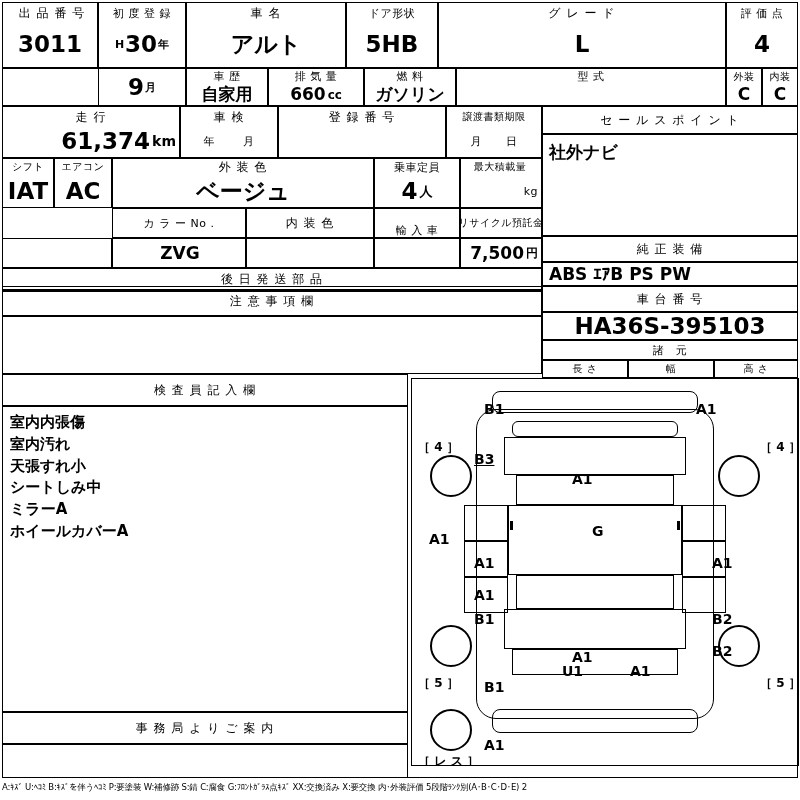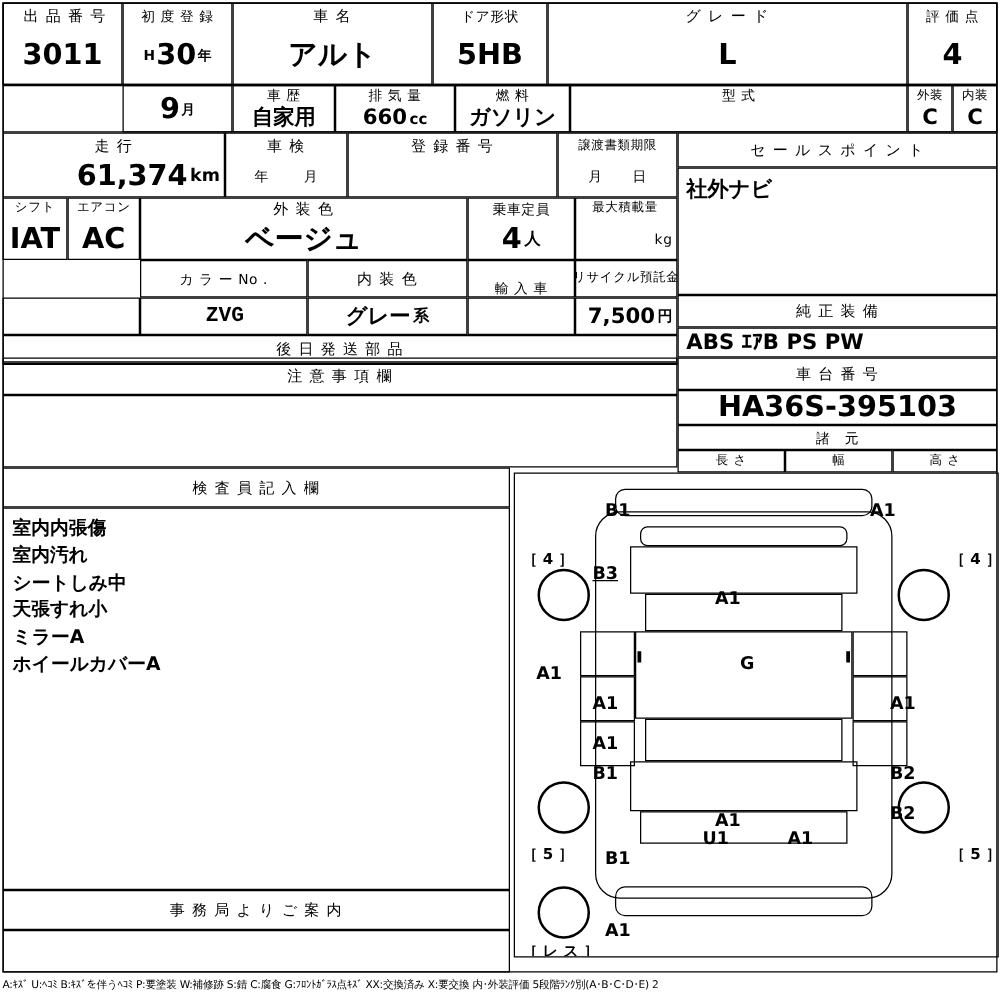--- a/index.html
+++ b/index.html
@@ -221,27 +221,23 @@
   <div class="cell lbl" style="left:246px; top:208px; width:128px; height:30px;">内 装 色</div>
 
   <div class="brd" style="left:374px; top:208px; width:86px; height:30px;"></div>
   <div class="cell lbl-sm" style="left:374px; top:208px; width:86px; height:45px;text-align:right;">輸 入 車</div>
 
   <div class="brd" style="left:460px; top:208px; width:82px; height:30px;"></div>
   <div class="cell lbl-sm" style="left:460px; top:208px; width:82px; height:30px; font-size:10px;">リサイクル預託金</div>
 
   <div class="brd" style="left:2px; top:238px; width:110px; height:30px;"></div>
   <div class="brd" style="left:112px; top:238px; width:134px; height:30px;"></div>
-  <div class="cell val-md" style="left:112px; top:238px; width:136px; height:30px;font-family:Liberation Mono, monospace;">ZVG</div>
+  <div class="cell val-md" style="left:112px; top:238px; width:136px; height:30px;">ZVG</div>
 
   <div class="brd" style="left:246px; top:238px; width:128px; height:30px;"></div>
-  <div class="cell" style="left:246px; top:238px; width:128px; height:30px;">
-    <span class="val-md">グレー</span>
-    <span class="unit" style="font-size:13px;">系</span>
-  </div>
 
   <div class="brd" style="left:374px; top:238px; width:86px; height:30px;"></div>
 
   <div class="brd" style="left:460px; top:238px; width:82px; height:30px;"></div>
   <div class="cell right" style="left:460px; top:238px; width:82px; height:30px;">
     <span class="val-md">7,500</span>
     <span class="unit" style="font-size:12px;">円</span>
   </div>
 
   <div class="brd" style="left:2px; top:238px; width:540px; height:0px; border-width:0;"></div>
@@ -259,22 +255,22 @@
   <div class="brd" style="left:2px; top:286px; width:540px; height:30px;"></div>
   <div class="cell lbl" style="left:2px; top:286px; width:540px; height:30px;">注 意 事 項 欄</div>
   <div class="brd" style="left:2px; top:316px; width:540px; height:58px;"></div>
 
   <div class="brd" style="left:2px; top:374px; width:406px; height:32px;"></div>
   <div class="cell lbl" style="left:2px; top:374px; width:406px; height:32px;">検 査 員 記 入 欄</div>
   <div class="brd" style="left:2px; top:406px; width:406px; height:306px;"></div>
   <div class="notes" style="left:4px; top:408px; width:402px; height:302px;">
     <div>室内内張傷</div>
     <div>室内汚れ</div>
+    <div>天張すれ小</div>
     <div>シートしみ中</div>
-    <div>天張すれ小</div>
     <div>ミラーA</div>
     <div>ホイールカバーA</div>
   </div>
 
   <div class="brd" style="left:2px; top:712px; width:406px; height:32px;"></div>
   <div class="cell lbl" style="left:2px; top:712px; width:406px; height:32px;">事 務 局 よ り ご 案 内</div>
   <div class="brd" style="left:2px; top:744px; width:406px; height:34px;"></div>
 
   <div class="brd" style="left:542px; top:106px; width:256px; height:28px;"></div>
   <div class="cell lbl" style="left:542px; top:106px; width:256px; height:28px;">セ ー ル ス ポ イ ン ト</div>

